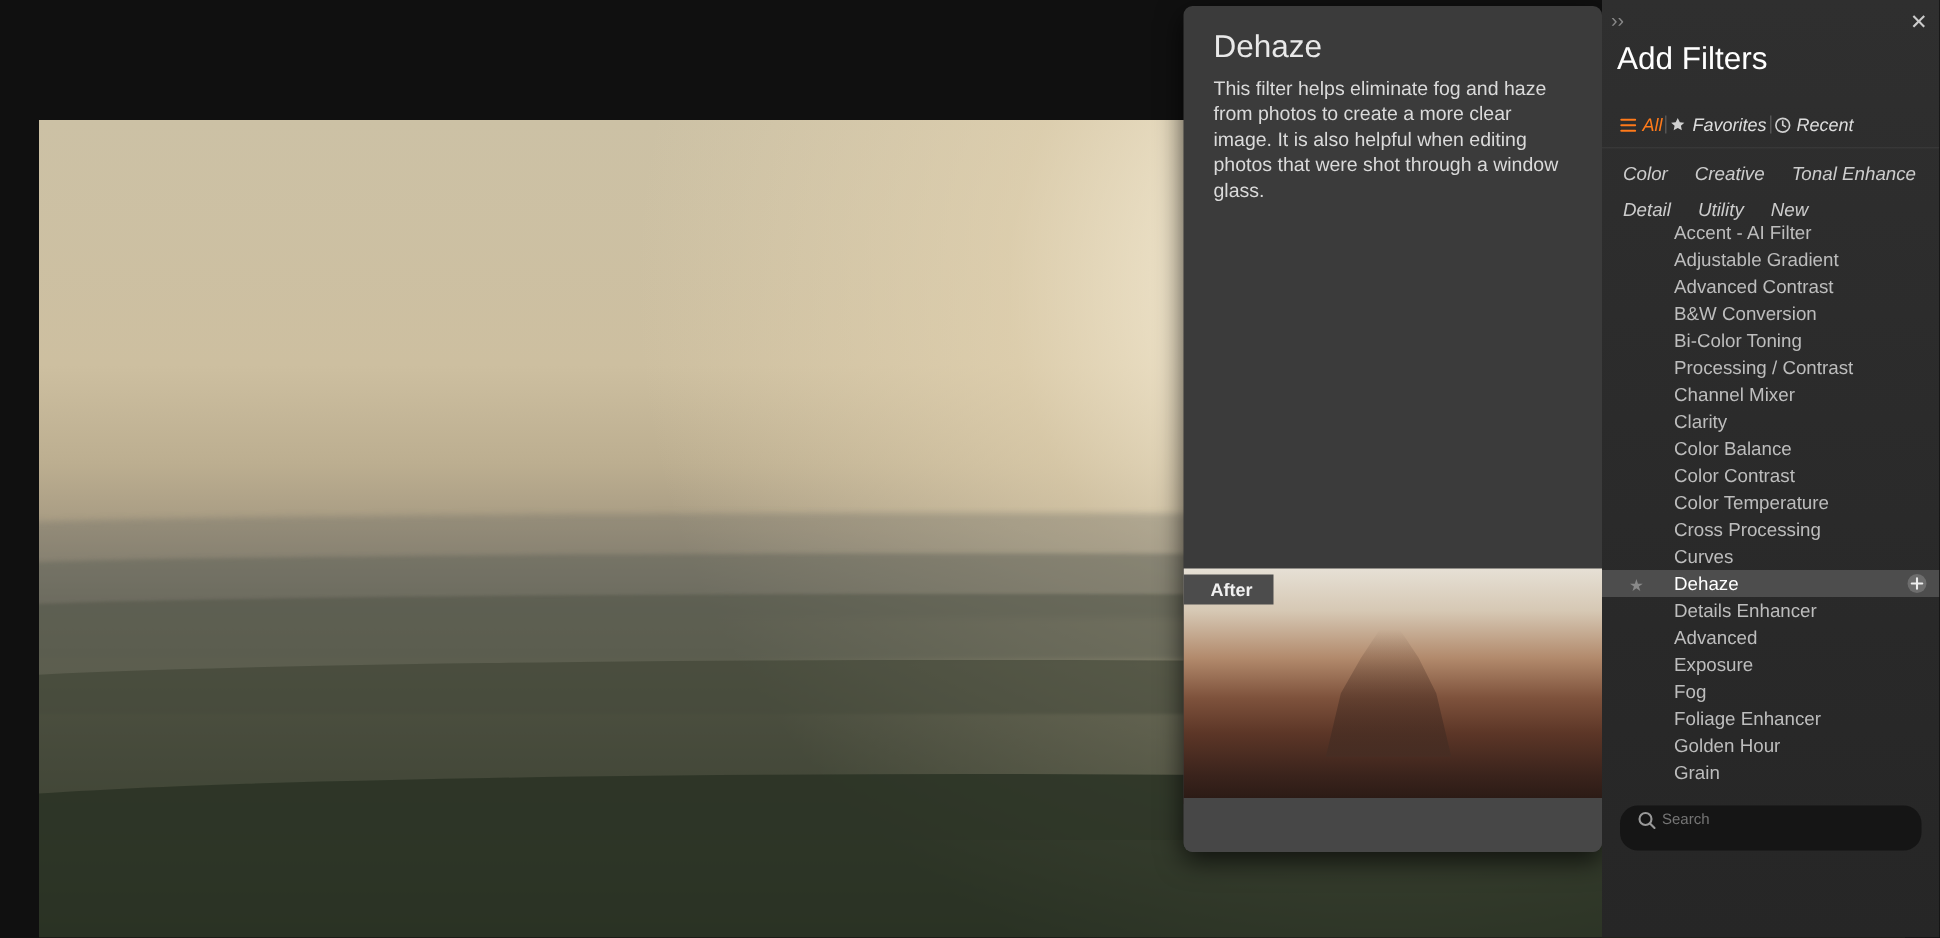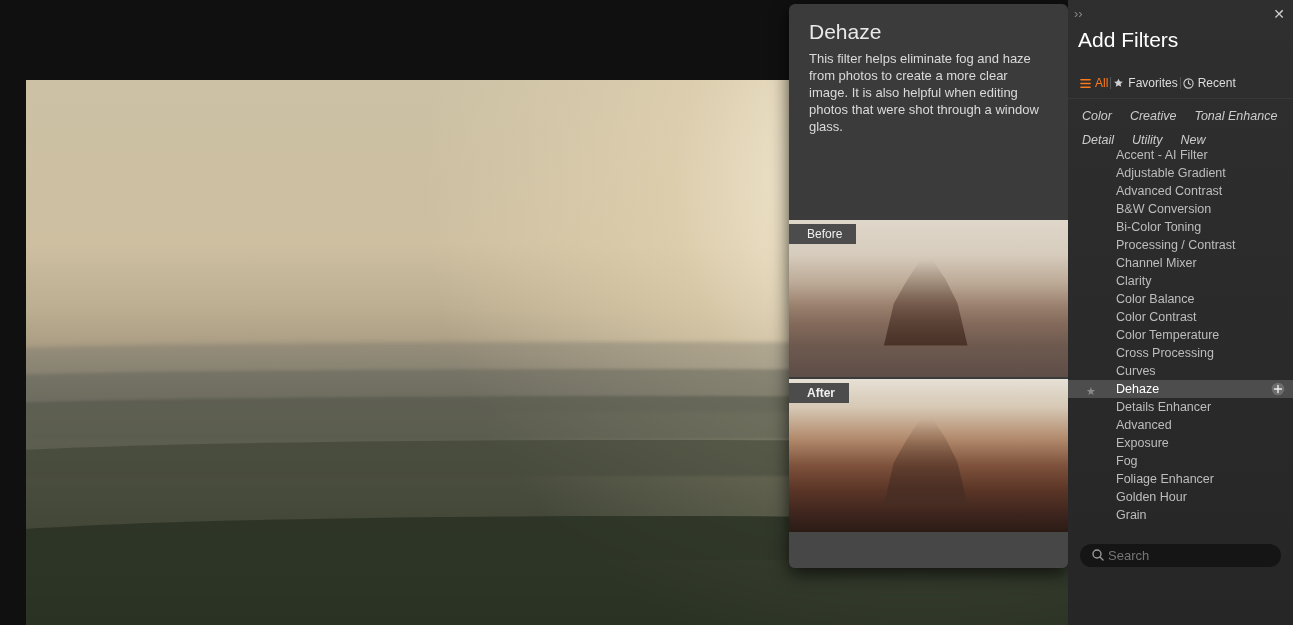--- a/index.html
+++ b/index.html
@@ -77,20 +77,21 @@
     color: #fff;
   }
 
   .tab-row {
     display: flex;
     align-items: center;
     gap: 2px;
     padding: 12px 12px 8px 12px;
     font-size: 12px;
     border-bottom: 1px solid rgba(255,255,255,0.05);
+    font-style: italic;
   }
   .tab-row .tab { color: #ddd; cursor: pointer; display: inline-flex; align-items: center; gap: 4px;}
   .tab-row .tab.active { color: #ff7a1a; }
   .tab-row .divider { width:1px; height:12px; background:#555;}
   .tab-row svg { width:11px; height:11px; }
 
   .cat-row {
     display:flex; gap:18px;
     padding: 10px 14px 0 14px;
     font-size: 12.5px;
@@ -141,22 +142,22 @@
     bottom: 58px;
     left: 12px; right: 12px;
   }
   .search {
     width: 100%;
     box-sizing: border-box;
     background: #151515;
     border: none;
     border-radius: 12px;
     color: #aaa;
-    font-size: 13px;
-    padding: 4px 10px 4px 28px;
+    font-size: 10px;
+    padding: 4px 10px 15px 28px;
     outline: none;
   }
   .search-icon{
     position:absolute; left:12px; top:5px; color:#888; font-size:12px;
   }
 
   
   .info-popover {
     position: absolute;
     left: 789px;
@@ -242,25 +243,20 @@
   <div class="ridge r2"></div>
   <div class="ridge r3"></div>
   <div class="ridge r4"></div>
   <div class="ridge r5"></div>
 </div>
 
 <div class="info-popover">
   <div class="title">Dehaze</div>
   <div class="desc">This filter helps eliminate fog and haze from photos to create a more clear image. It is also helpful when editing photos that were shot through a window glass.</div>
 
-  <div class="preview before">
-    <div class="canyon"></div>
-    <div class="butte"></div>
-    <div class="tag">Before</div>
-  </div>
 
   <div class="preview after">
     <div class="canyon"></div>
     <div class="butte"></div>
     <div class="tag">After</div>
   </div>
 
   <div class="footer-strip"></div>
 </div>
 

